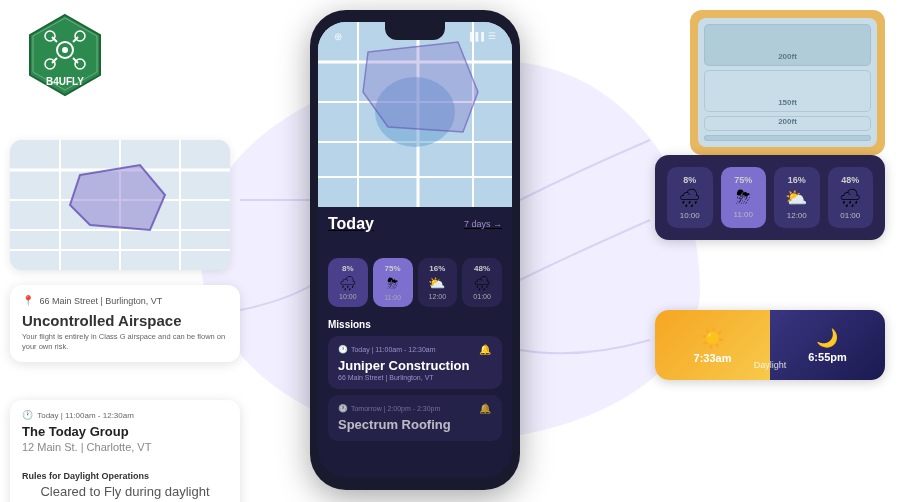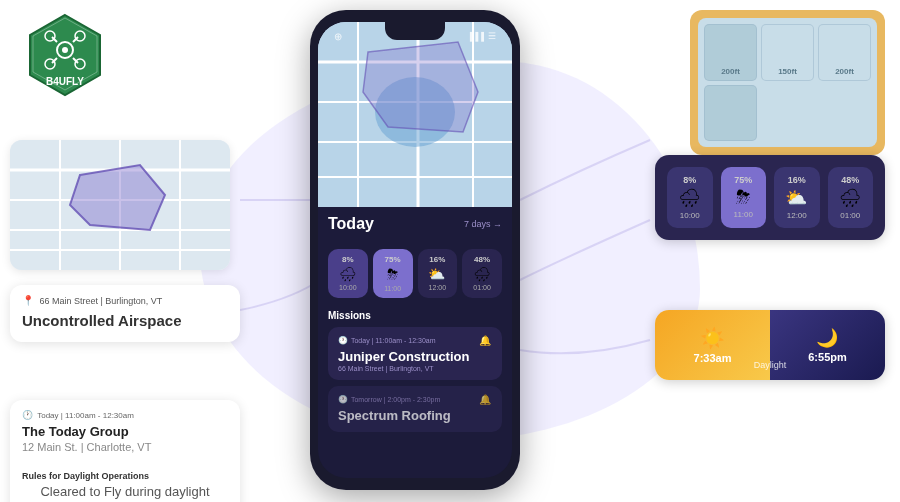--- a/index.html
+++ b/index.html
@@ -232,21 +232,22 @@
     
     .phone-content {
       padding: 8px 10px;
       background: #1c1b3a;
     }
 
     .today-header {
       display: flex;
       justify-content: space-between;
       align-items: center;
-      margin-bottom: 16px;
+      margin-bottom: 25px;
+      text-decoration: underline;
     }
     .today-label {
       font-size: 16px;
       font-weight: 700;
       color: #ffffff;
     }
     .days-link {
       font-size: 9px;
       color: #9b8fc8;
     }
@@ -377,21 +378,21 @@
       border-radius: 12px;
       padding: 8px;
       position: relative;
     }
     .grid-inner {
       width: 100%;
       height: 100%;
       background: #c8dde8;
       border-radius: 8px;
       display: grid;
-      grid-template-columns: 1fr 1fr 1fr;
+      grid-template-columns: 1fr;
       grid-template-rows: 1fr 1fr;
       gap: 4px;
       padding: 6px;
     }
     .grid-cell {
       background: #c8dde8;
       border-radius: 5px;
       border: 1px solid rgba(150,180,200,0.5);
       display: flex;
       align-items: flex-end;
@@ -521,20 +522,21 @@
     </svg>
   </div>
 </div>
 
 <div class="location-card">
   <div class="location-header">
     <span class="location-pin-icon">📍</span>
     <span class="location-text">66 Main Street | Burlington, VT</span>
   </div>
   <div class="airspace-title">Uncontrolled Airspace</div>
+  <div class="airspace-desc">Your flight is entirely in Class G airspace and can be flown on your own risk.</div>
 </div>
 
 <div class="mission-card">
   <div class="mission-time">
     <span class="clock-icon">🕐</span>
     <span class="mission-time-text">Today | 11:00am - 12:30am</span>
   </div>
   <div class="mission-name">The Today Group</div>
   <div class="mission-location">12 Main St. | Charlotte, VT</div>
   <div class="rules-title">Rules for Daylight Operations</div>

